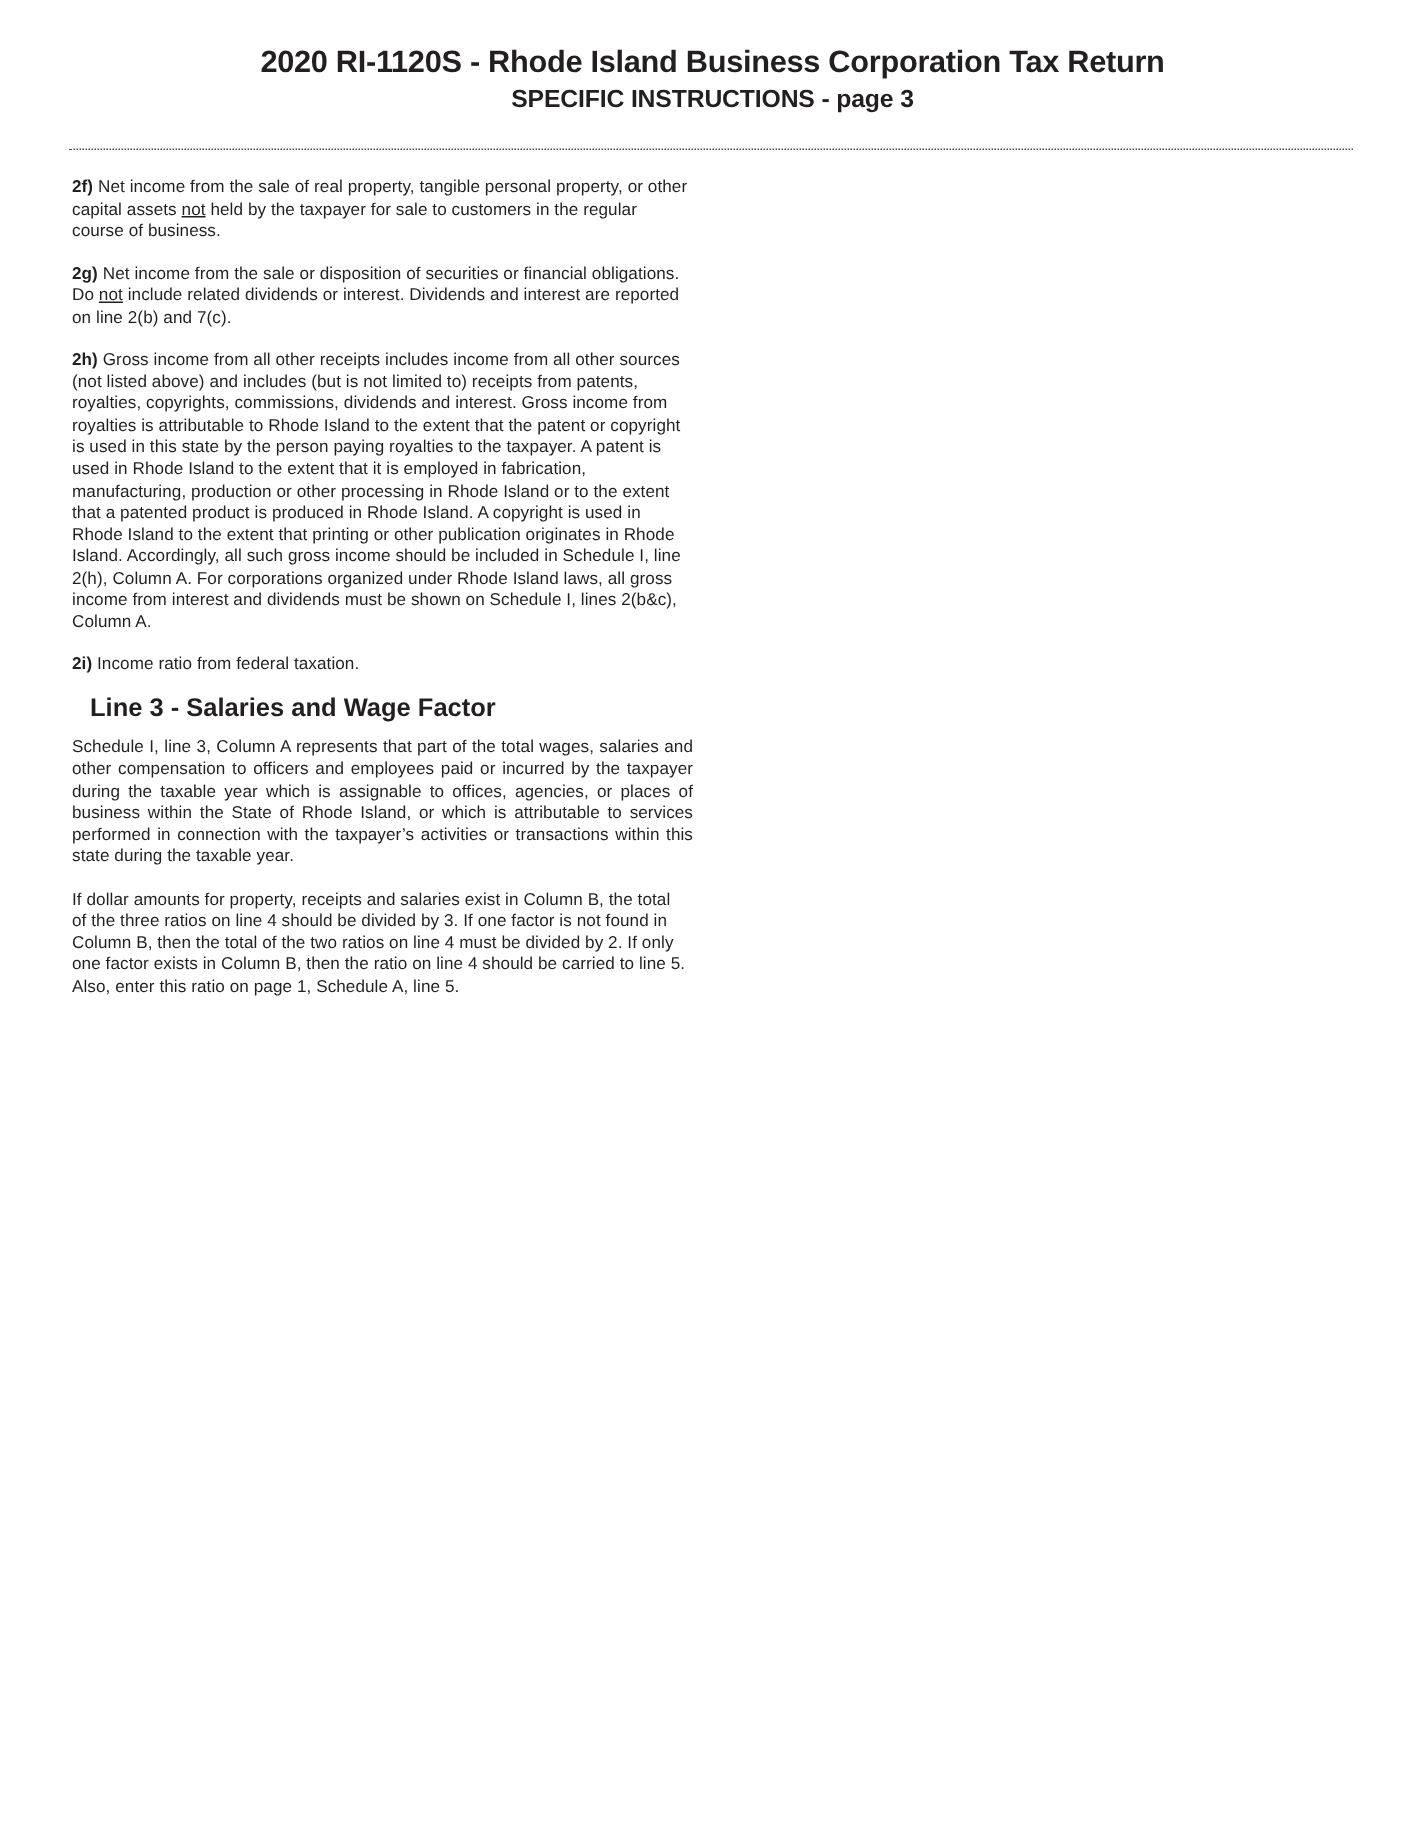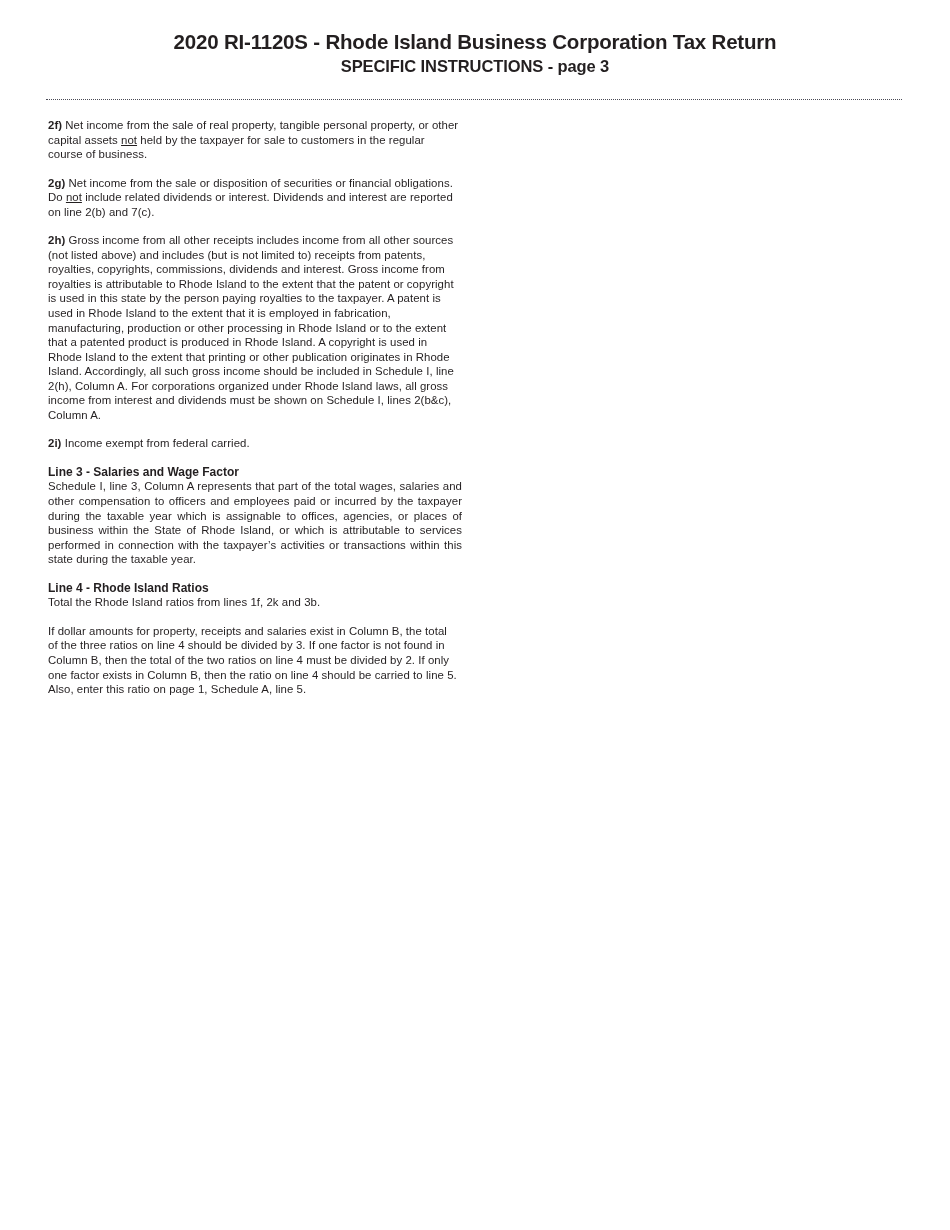--- a/index.html
+++ b/index.html
@@ -77,24 +77,24 @@
     text-align: justify;
     width: 414px;
   }
   .para:last-child { margin-bottom: 0; }
   .lbl {
     font-weight: bold;
   }
   .u { text-decoration: underline; }
 
   .section-head {
-    font-size: 12px;
+    font-size: 17px;
     line-height: 14.55px;
     font-weight: bold;
-    margin: 0;
+    margin: 12px;
     color: #231f20;
   }
 
   .block { margin-bottom: 14px; }
   .block:last-child { margin-bottom: 0; }
 </style>
 </head>
 <body>
 
 <div class="page">
@@ -109,30 +109,26 @@
   </div>
 
   <div class="content">
 
     <p class="para"><span class="lbl">2f)</span><span> Net income from the sale of real property, tangible personal property, or other capital assets </span><span class="u">not</span><span> held by the taxpayer for sale to customers in the regular course of business.</span></p>
 
     <p class="para"><span class="lbl">2g)</span><span> Net income from the sale or disposition of securities or financial obligations. Do </span><span class="u">not</span><span> include related dividends or interest. Dividends and interest  are reported on line 2(b) and 7(c).</span></p>
 
     <p class="para"><span class="lbl">2h)</span><span> Gross income from all other receipts includes income from all other sources (not listed above) and includes (but is not limited to) receipts from patents, royalties, copyrights, commissions, dividends and interest. Gross income from royalties is attributable to Rhode Island to the extent that the patent or copyright is used in this state by the person paying royalties to the taxpayer. A patent is used in Rhode Island to the extent that it is employed in fabrication, manufacturing, production or other processing in Rhode Island or to the extent that a patented product is produced in Rhode Island. A copyright is used in Rhode Island to the extent that printing or other publication originates in Rhode Island. Accordingly, all such gross income should be included in Schedule I, line 2(h), Column A. For corporations organized under Rhode Island laws, all gross income from interest and dividends must be shown on Schedule I, lines 2(b&amp;c), Column A.</span></p>
 
-    <p class="para"><span class="lbl">2i)</span><span> Income exempt from federal carried.</span></p>
+    <p class="para"><span class="lbl">2i)</span><span> Income ratio from federal taxation.</span></p>
 
     <div class="block">
       <div class="section-head">Line 3 - Salaries and Wage Factor</div>
       <p class="para justified" style="margin-bottom:0">Schedule I, line 3, Column A represents that part of the total wages, salaries and other compensation to officers and employees paid or incurred by the taxpayer during the taxable year which is assignable to offices, agencies, or places of business within the State of Rhode Island, or which is attributable to services performed in connection with the taxpayer’s activities or transactions within this state during the taxable year.</p>
     </div>
 
-    <div class="block">
-      <div class="section-head">Line 4 - Rhode Island Ratios</div>
-      <p class="para" style="margin-bottom:0">Total the Rhode Island ratios from lines 1f, 2k and 3b.</p>
-    </div>
 
     <div class="block">
       <p class="para" style="margin-bottom:0">If dollar amounts for property, receipts and salaries exist in Column B, the total of the three ratios on line 4 should be divided by 3. If one factor is not found in Column B, then the total of the two ratios on line 4 must be divided by 2. If only one factor exists in Column B, then the ratio on line 4 should be carried to line 5.  Also, enter this ratio on page 1, Schedule A, line 5.</p>
     </div>
 
   </div>
 </div>
 
 </body></html>

